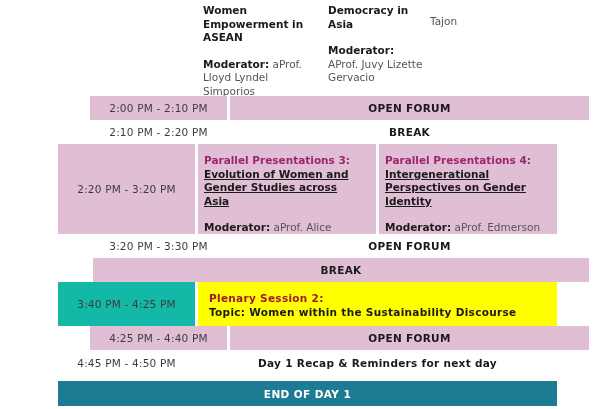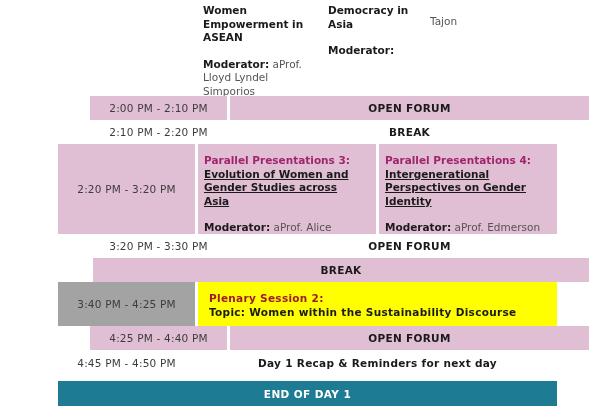--- a/index.html
+++ b/index.html
@@ -102,21 +102,21 @@
 
   .row.pink .time-cell,
   .row.pink .body-cell { background: #e0bed4; }
   .row.pink .gap-cell  { background: #ffffff; }
 
   .row.white .time-cell,
   .row.white .body-cell,
   .row.white .gap-cell { background: #ffffff; }
 
   .row.yellow .time-cell,
-  .row.yellow .body-cell { background: #a3a3a3; }
+  .row.yellow .body-cell { background: #14b8a6; }
   .row.yellow .gap-cell  { background: #ffffff; }
 
   .row.short { height: 24px; margin-left: 32px; }
 
   
   .row.parallel { height: 90px; align-items: stretch; }
   .row.parallel .time-cell { align-items: center; }
   .split-wrap {
     flex: 1 1 auto;
     display: flex;
@@ -206,21 +206,21 @@
 
   <div class="carryover">
 
     <div class="carry-col carry-col-1">
       <p class="sess-title">Women Empowerment in ASEAN</p>
       <p class="mod-block"><span class="mod-label">Moderator:</span><span> aProf. Lloyd Lyndel Simporios</span></p>
     </div>
 
     <div class="carry-col carry-col-2">
       <p class="sess-title">Democracy in Asia</p>
-      <p class="mod-block"><span class="mod-label">Moderator:</span><br></p>
+      <p class="mod-block"><span class="mod-label">Moderator:</span><br><span>AProf. Juvy Lizette Gervacio</span></p>
     </div>
 
     <div class="carry-col carry-col-3">
       <p class="plain-name">Tajon</p>
     </div>
 
   </div>
 
   <div class="rows">
 

